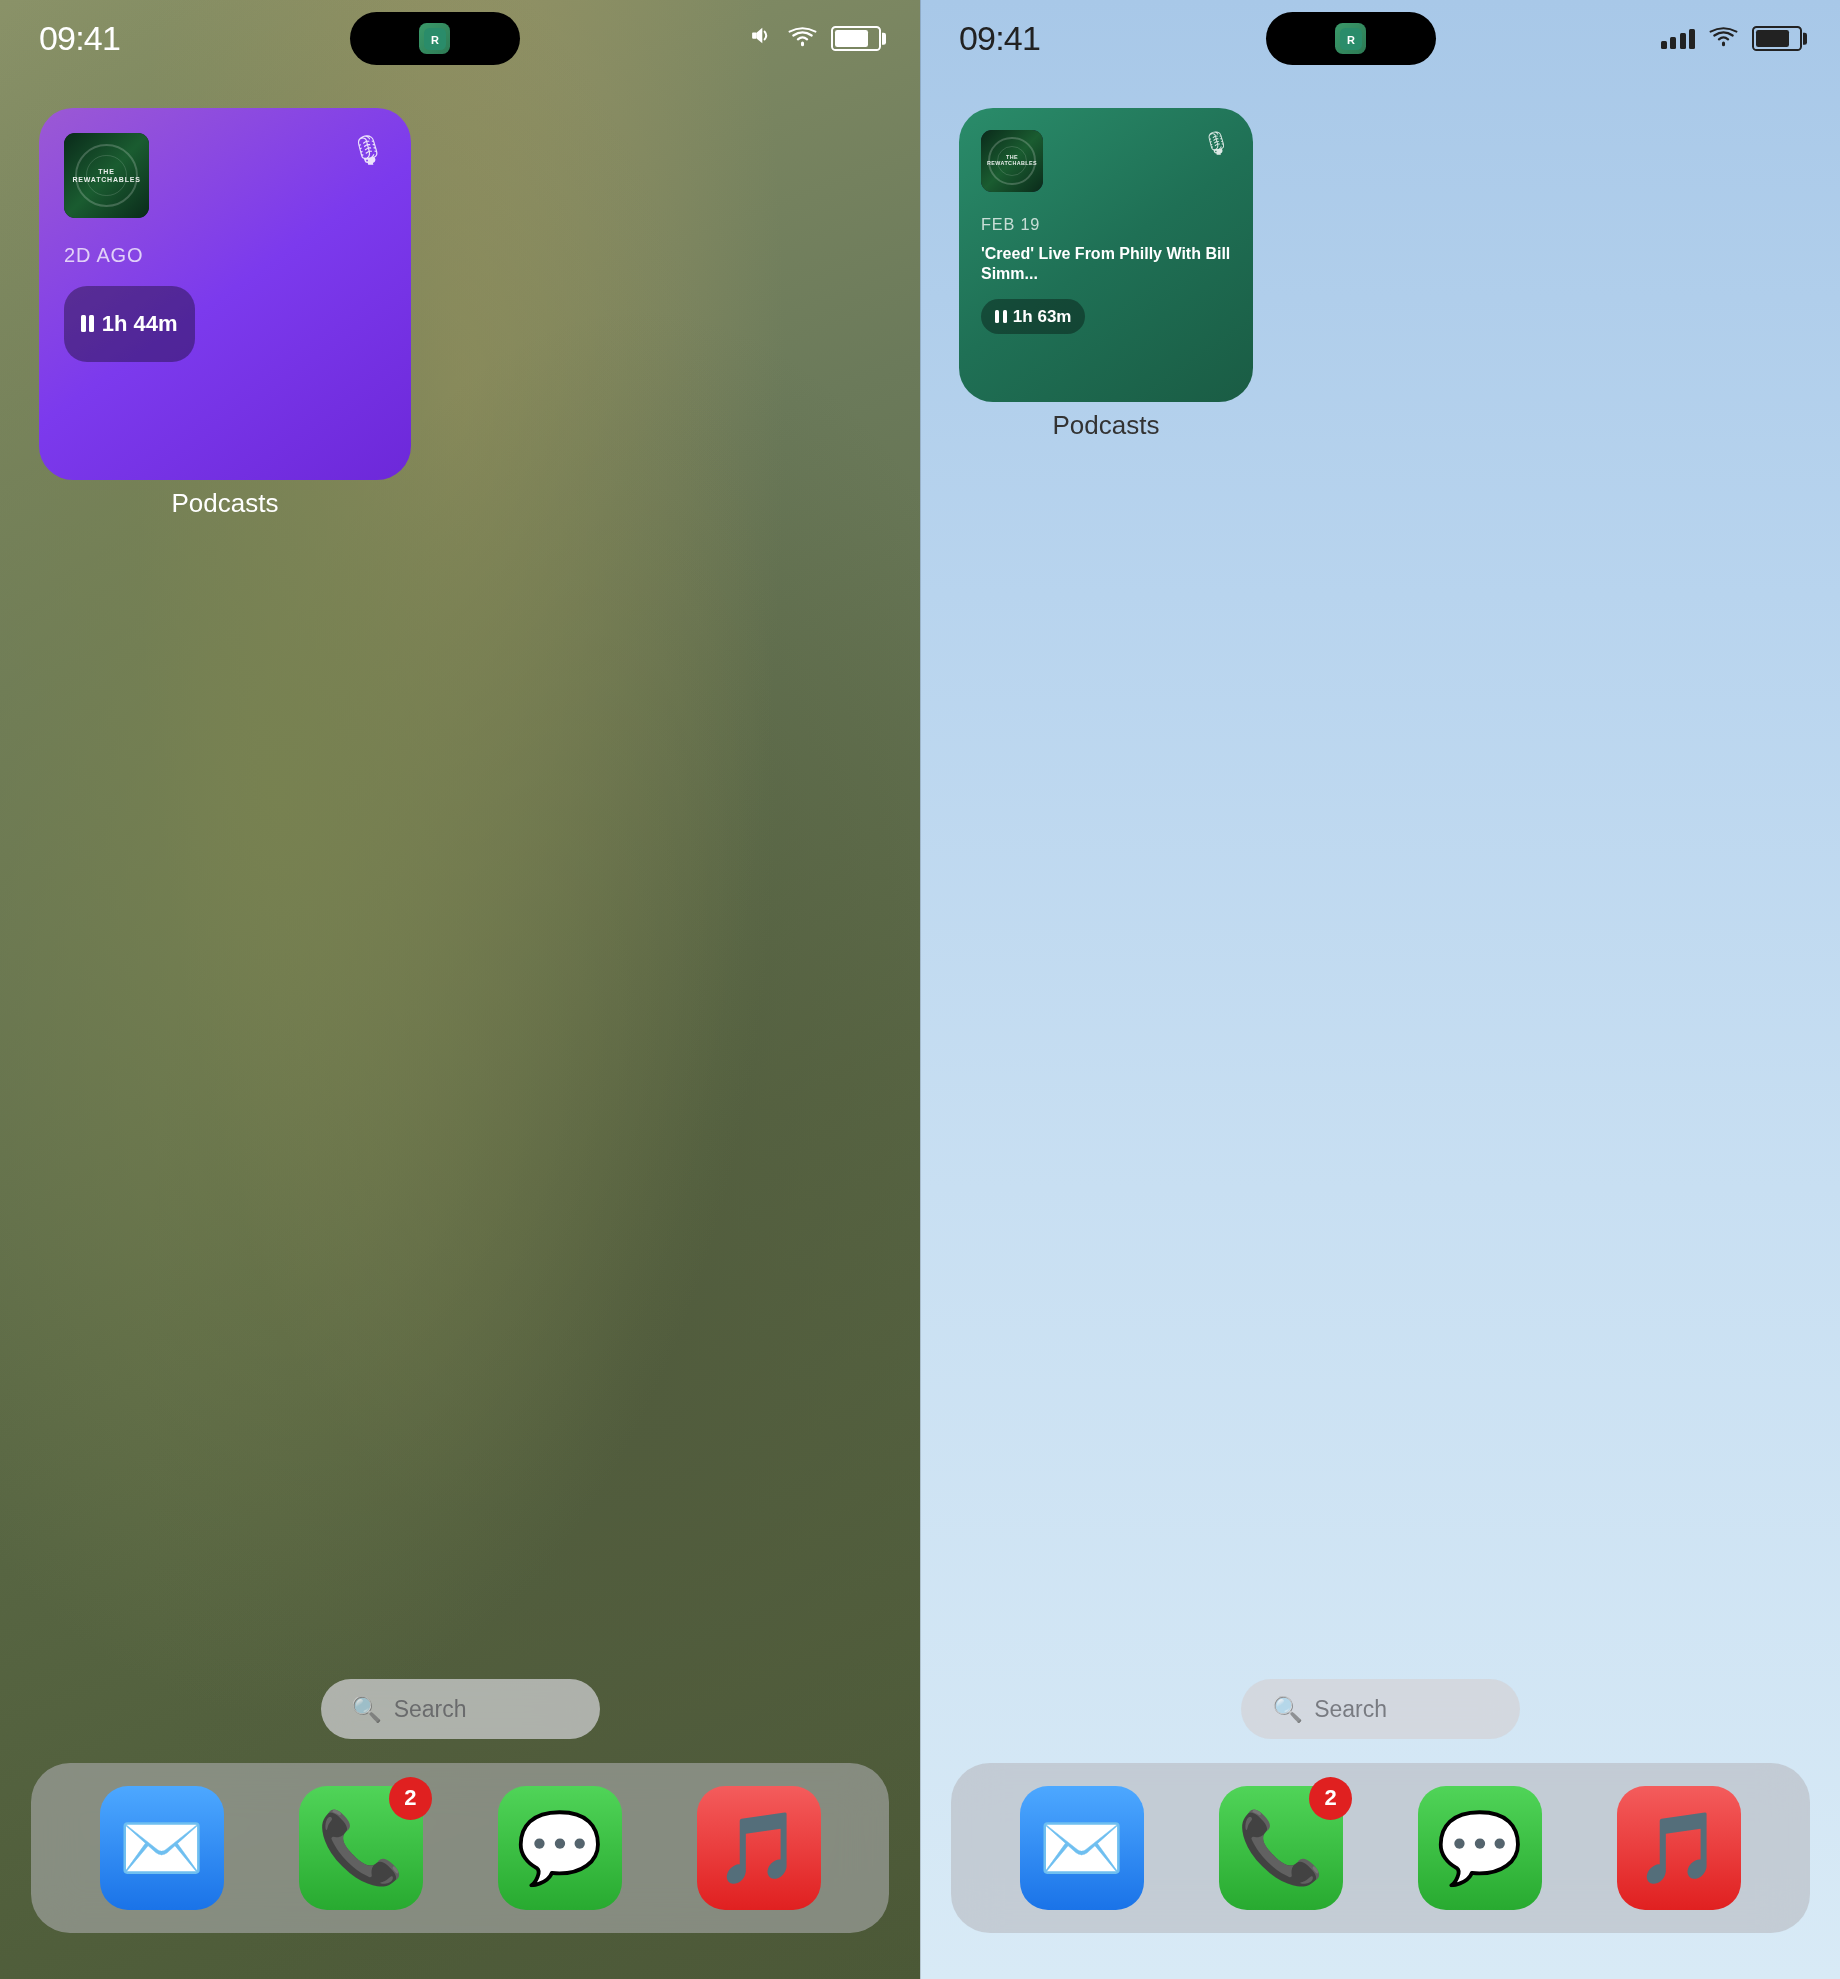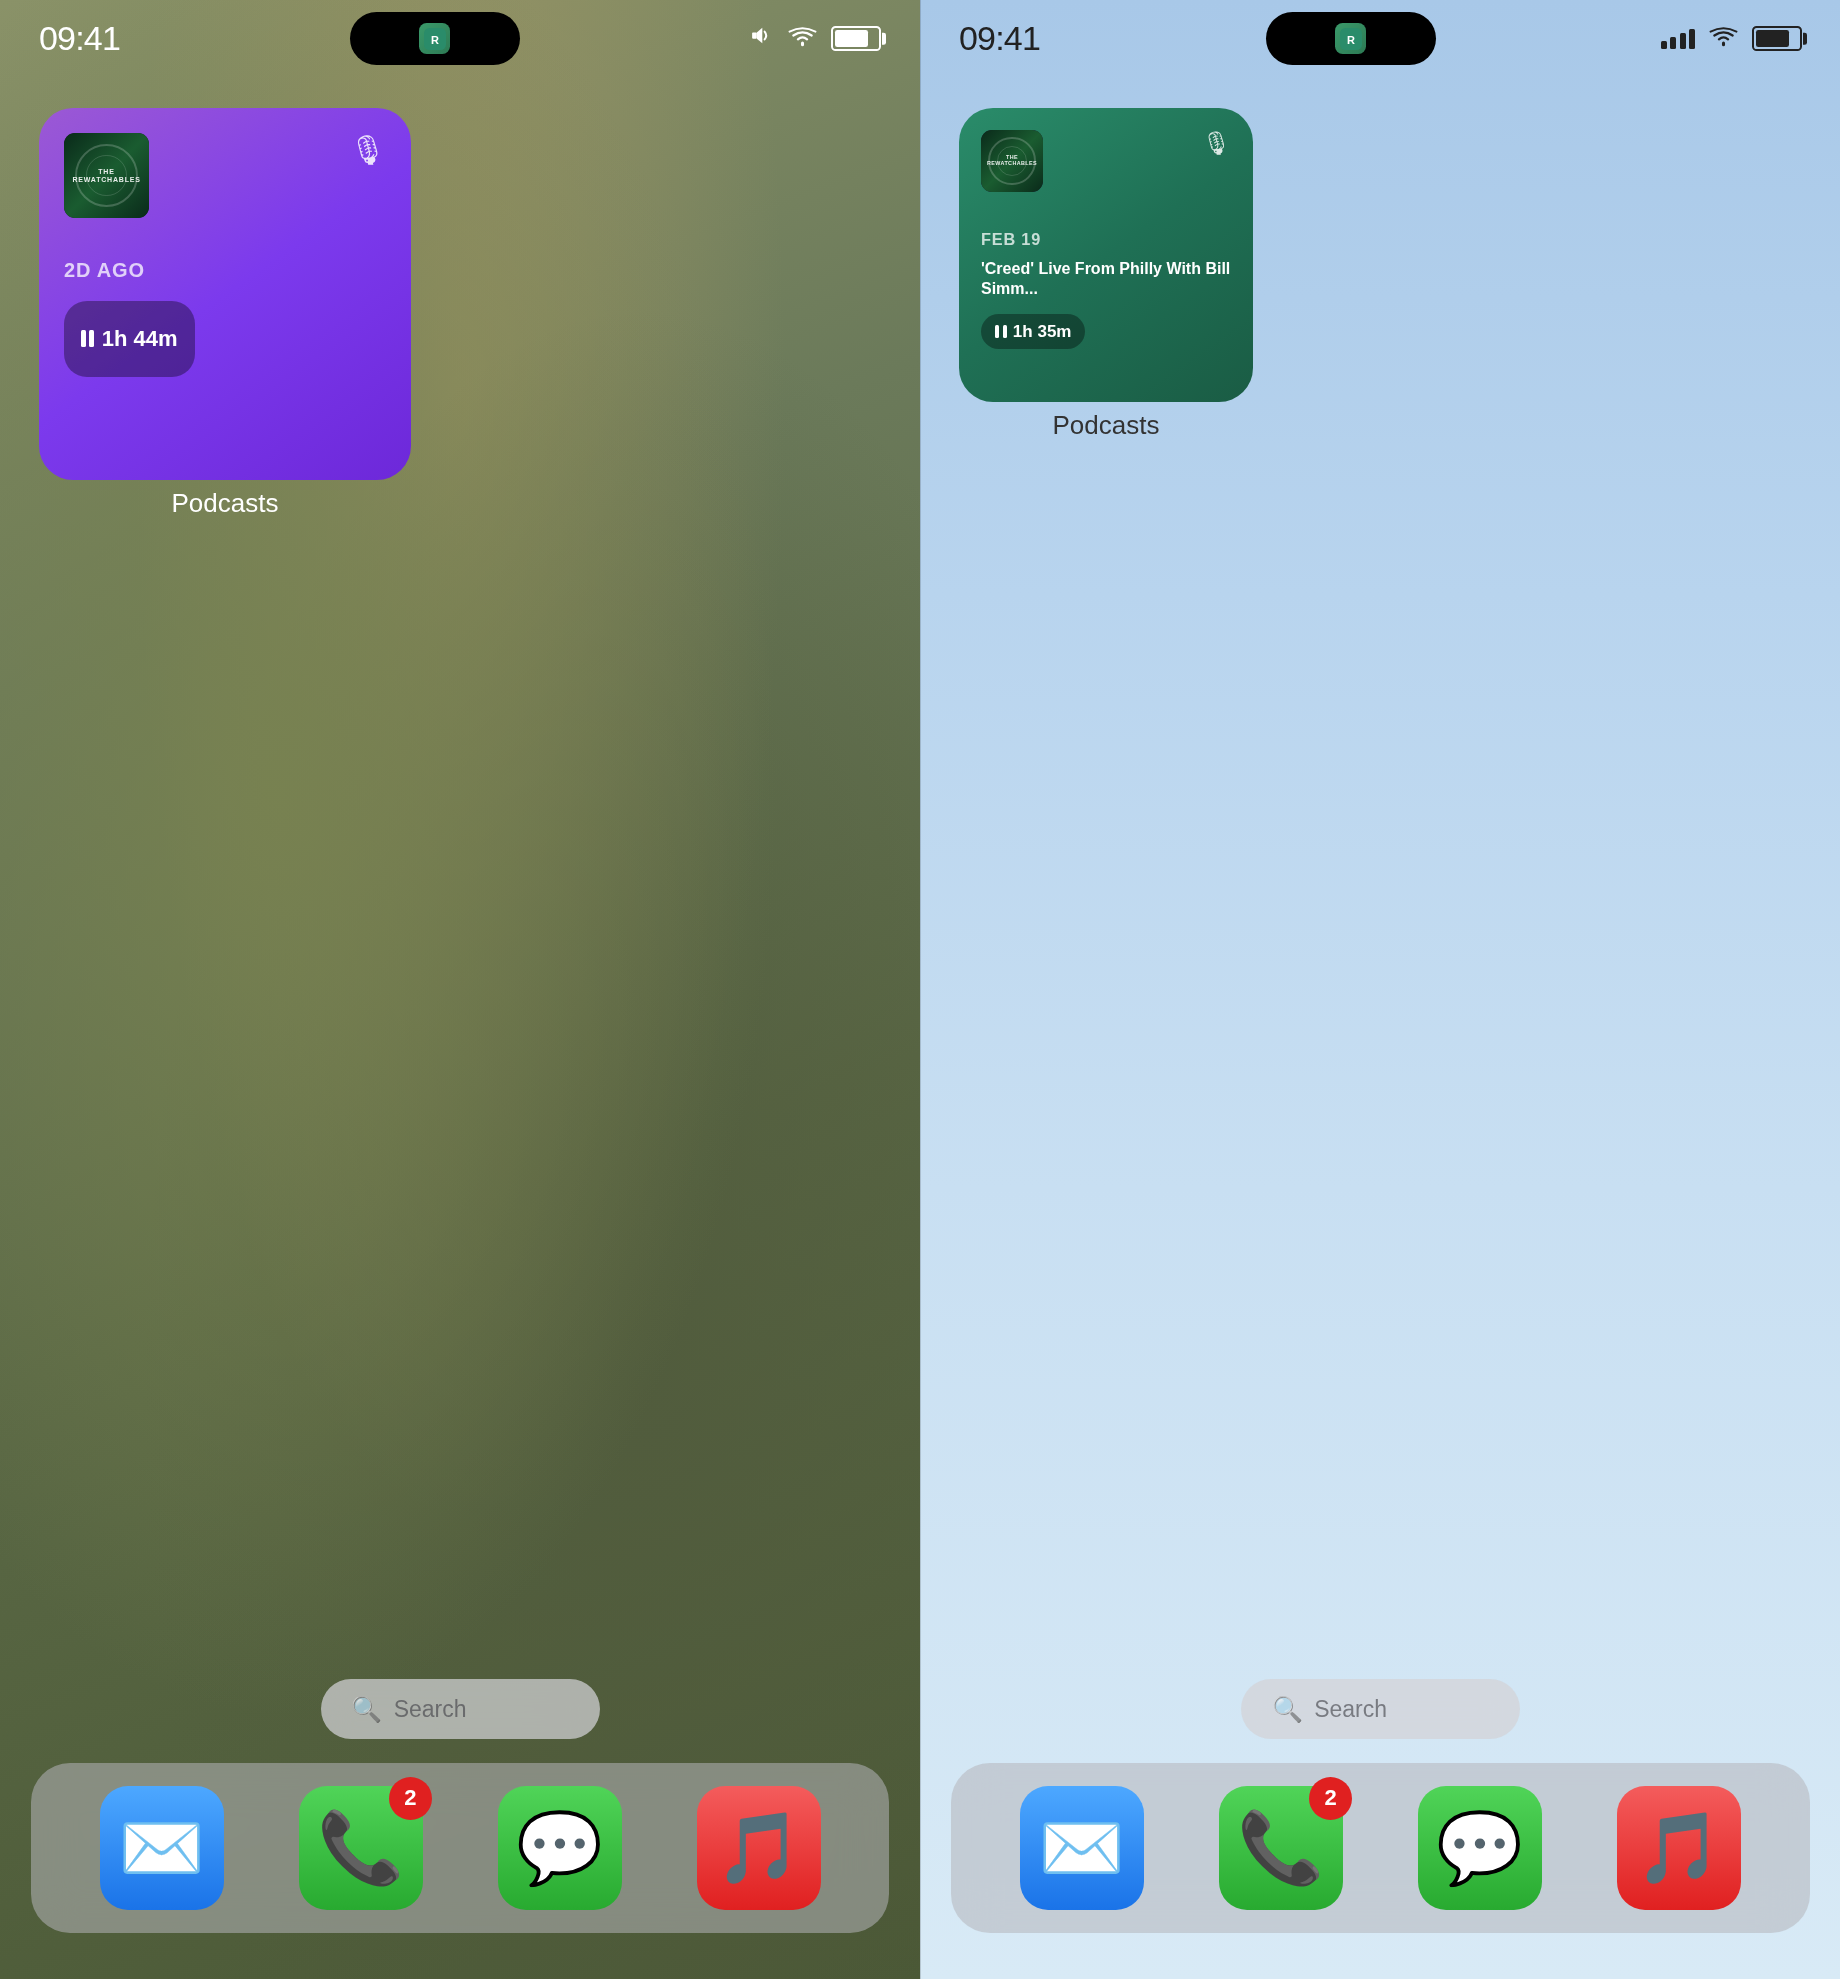--- a/index.html
+++ b/index.html
@@ -217,25 +217,25 @@
       color: rgba(255,255,255,0.85);
       font-size: 29px;
     }
 
     .podcast-icon.small {
       font-size: 23px;
     }
 
     .widget-date-label {
       font-size: 20px;
-      font-weight: 700;
+      font-weight: 400;
       color: rgba(255,255,255,0.75);
       letter-spacing: 0.8px;
       text-transform: uppercase;
-      margin-top: 29px;
+      margin-top: 14px;
     }
 
     .widget-date-label.small {
       font-size: 16.3px;
     }
 
     .widget-title {
       font-size: 26px;
       font-weight: 700;
       color: white;
@@ -550,21 +550,21 @@
         </div>
         <span class="podcast-icon small">🎙</span>
       </div>
       <div class="widget-date-label small">FEB 19</div>
       <div class="widget-title small">'Creed' Live From Philly With Bill Simm...</div>
       <div class="play-duration-btn small">
         <div class="pause-icon-inline">
           <div class="pause-bar small"></div>
           <div class="pause-bar small"></div>
         </div>
-        <span>1h 35m</span>
+        <span>1h 63m</span>
       </div>
     </div>
     <div class="widget-label right-phone">Podcasts</div>
   </div>
 
   <div class="search-bar-container">
     <div class="search-bar">
       <span class="search-glass">🔍</span>
       <span class="search-text">Search</span>
     </div>

